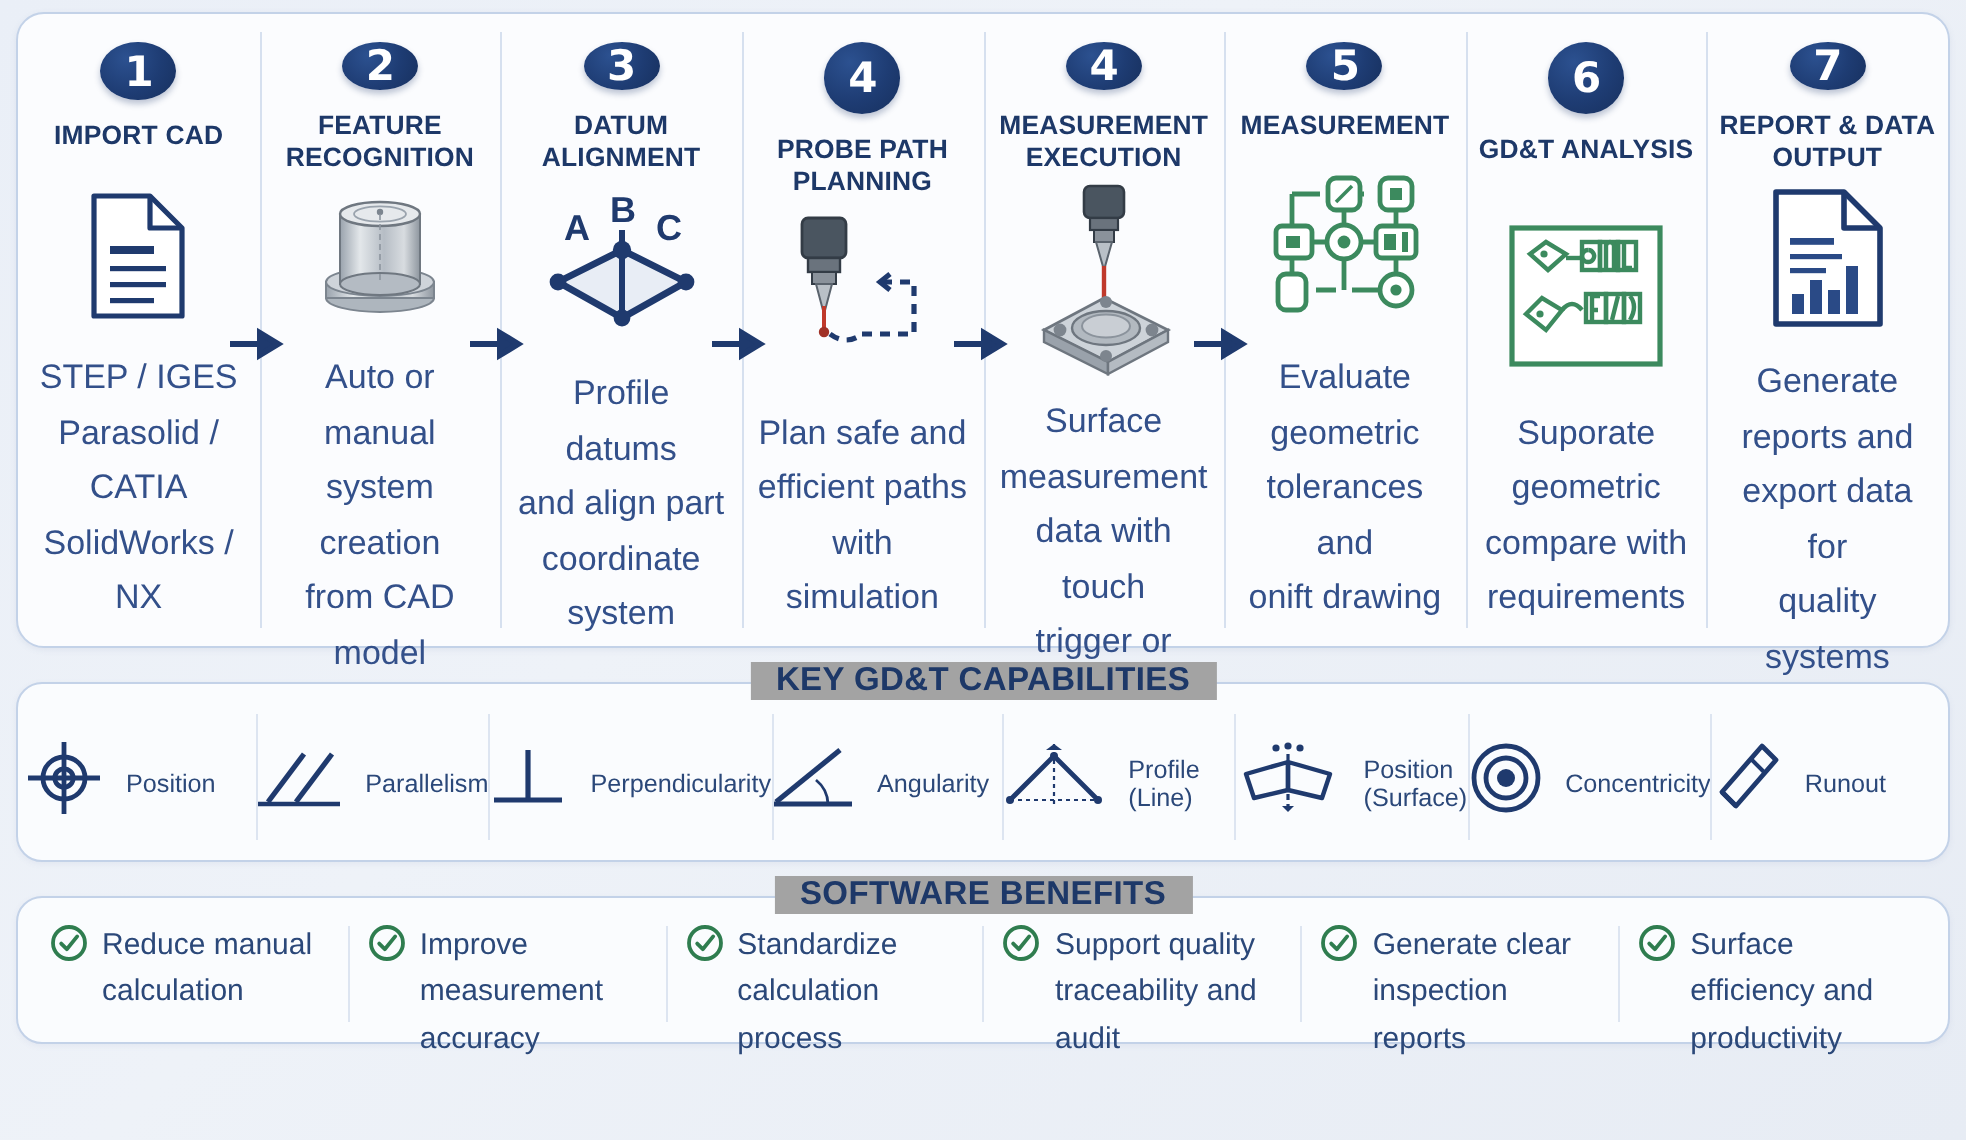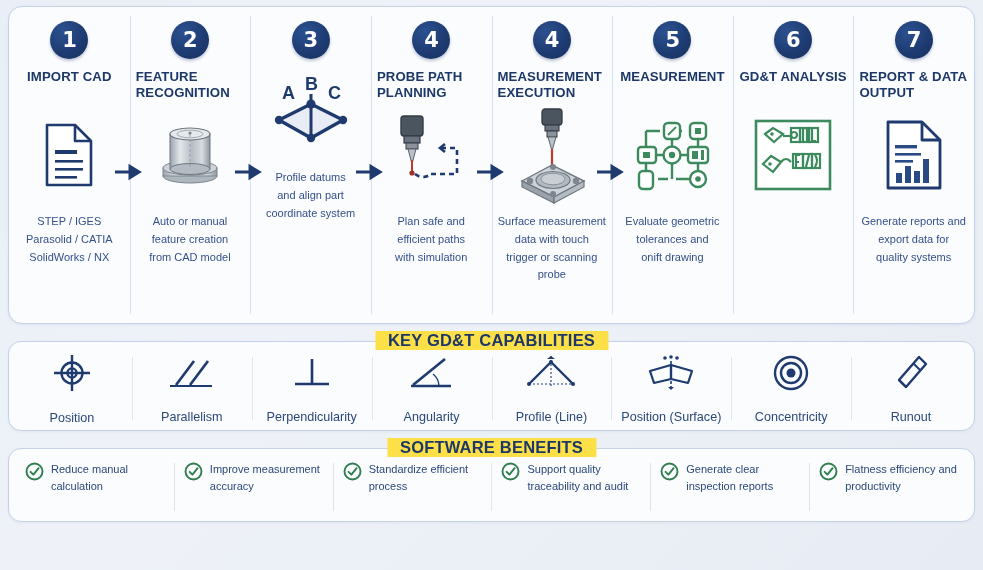--- a/index.html
+++ b/index.html
@@ -43,33 +43,33 @@
     font-size: 21px; font-weight: bold;
     display: flex; align-items: center; justify-content: center;
     font-family: "DejaVu Sans", sans-serif;
     box-shadow: 0 2px 3px rgba(25,50,100,.28);
     letter-spacing: -.5px;
   }
   .step-title {
     margin-top: 10px;
     font-size: 13.2px; font-weight: bold;
     color: #1d3868;
-    line-height: 1.22;
+    text-align: center; line-height: 1.22;
     letter-spacing: .1px;
     text-transform: uppercase;
     height: 34px;
   }
   .step-icon {
     margin-top: 6px;
     height: 92px; width: 100%;
     display: flex; align-items: center; justify-content: center;
   }
   .step-desc {
     margin-top: 12px;
-    font-size: 11px; color: #33508a;
+    font-size: 17px; color: #33508a;
     text-align: center; line-height: 1.62;
     max-width: 124px;
   }
   .arrow {
     position: absolute;
     right: -11px; top: 158px;
     width: 26px; height: 14px;
     z-index: 5;
   }
 
@@ -78,52 +78,52 @@
     position: relative;
     margin-top: 17px;
     background: #fafcfe;
     border: 1.5px solid #c3d2e8;
     border-radius: 13px;
     box-shadow: 0 1px 3px rgba(100,120,160,.08);
   }
   .section-title {
     position: absolute;
     top: -11px; left: 50%; transform: translateX(-50%);
-    background: #fde047;
+    background: #a3a3a3;
     padding: 0 13px;
     font-size: 16.5px; font-weight: bold;
     color: #1d3868;
     letter-spacing: .2px;
     white-space: nowrap;
   }
 
   .cap-row { display: flex; height: 88px; padding: 11px 3px 6px; }
   .cap {
     flex: 1 1 0; position: relative;
-    display: flex; flex-direction: column; align-items: center; justify-content: space-between; gap: 11px;
+    display: flex; flex-direction: row; align-items: center; justify-content: flex-start; gap: 11px;
   }
   .cap + .cap::before {
     content: ""; position: absolute; left: 0; top: 4px; bottom: 4px;
     width: 1px; background: #dde5f1;
   }
   .cap-icon { height: 44px; display: flex; align-items: center; justify-content: center; }
   .cap-label { margin-top: 7px; font-size: 12.6px; color: #2b4879; }
 
   .ben-row { display: flex; height: 72px; padding: 12px 6px 6px; }
   .ben {
     flex: 1 1 0; position: relative;
     display: flex; align-items: flex-start; gap: 7px;
     padding: 0 6px 0 10px;
   }
   .ben + .ben::before {
     content: ""; position: absolute; left: 0; top: 2px; bottom: 4px;
     width: 1px; background: #dde5f1;
   }
   .ben-check { flex: 0 0 auto; margin-top: 1px; }
-  .ben-text { font-size: 11px; color: #2b4879; line-height: 1.55; }
+  .ben-text { font-size: 15px; color: #2b4879; line-height: 1.55; }
 
   svg { display: block; overflow: visible; }
 </style>
 </head>
 <body>
 
 <div class="process-card">
 
   <div class="step">
     <div class="badge">1</div>
@@ -165,29 +165,30 @@
         <ellipse cx="31" cy="48" rx="27" ry="7" fill="#cfd4da" stroke="#7c858f" stroke-width="1"></ellipse>
         <rect x="11" y="14" width="40" height="35" fill="url(#metal)" stroke="#6f7780" stroke-width="1"></rect>
         <ellipse cx="31" cy="49" rx="20" ry="5.5" fill="#b4bbc3" stroke="#6f7780" stroke-width="1"></ellipse>
         <ellipse cx="31" cy="14" rx="20" ry="6" fill="#e6e9ec" stroke="#6f7780" stroke-width="1.2"></ellipse>
         <ellipse cx="31" cy="14" rx="13" ry="3.8" fill="none" stroke="#9aa3ad" stroke-width=".9"></ellipse>
         <circle cx="31" cy="13" r="1.6" fill="#7c858f"></circle>
         <line x1="31" y1="14" x2="31" y2="49" stroke="#8d959e" stroke-width=".8" stroke-dasharray="3 2"></line>
       </svg>
     </div>
     <div class="step-desc" style="white-space:pre-line">Auto or manual
-feature creation
+system creation
 from CAD model</div>
     <svg class="arrow" viewBox="0 0 26 14">
       <path d="M0 7 h17 M15 1.5 L24 7 L15 12.5 Z" stroke="#1f3a6e" stroke-width="3" fill="#1f3a6e"></path>
     </svg>
   </div>
 
   <div class="step">
     <div class="badge">3</div>
+    <div class="step-title">DATUM ALIGNMENT</div>
     <div class="step-icon">
       <svg width="92" height="78" viewBox="0 0 92 78">
         <text x="17" y="27" font-size="18" font-weight="bold" fill="#1f3a6e" font-family="Liberation Sans, sans-serif">A</text>
         <text x="40" y="18" font-size="18" font-weight="bold" fill="#1f3a6e" font-family="Liberation Sans, sans-serif">B</text>
         <text x="63" y="27" font-size="18" font-weight="bold" fill="#1f3a6e" font-family="Liberation Sans, sans-serif">C</text>
         <path d="M46 32 L78 48 L46 66 L14 48 Z" fill="#e8edf5" stroke="#1f3a6e" stroke-width="3.4" stroke-linejoin="round"></path>
         <line x1="46" y1="22" x2="46" y2="66" stroke="#1f3a6e" stroke-width="3"></line>
         <circle cx="46" cy="32" r="4.6" fill="#1f3a6e"></circle>
         <circle cx="14" cy="48" r="4.2" fill="#1f3a6e"></circle>
         <circle cx="78" cy="48" r="4.2" fill="#1f3a6e"></circle>
@@ -313,20 +314,23 @@
           <path d="M28 46 q5 -6 10 0"></path>
           <rect x="40" y="38" width="10" height="14"></rect>
           <rect x="50" y="38" width="9" height="14"></rect>
           <rect x="59" y="38" width="8" height="14"></rect>
           <path d="M43 51 v-12 h4 M43 46 h3"></path>
           <path d="M53 51 l3 -12"></path>
           <path d="M62 51 q4 -7 0 -12"></path>
         </g>
       </svg>
     </div>
+    <div class="step-desc" style="white-space:pre-line">Suporate geometric
+compare with
+requirements</div>
   </div>
 
   <div class="step">
     <div class="badge">7</div>
     <div class="step-title">REPORT &amp; DATA OUTPUT</div>
     <div class="step-icon">
       <svg width="60" height="72" viewBox="0 0 60 72">
         <path d="M4 3 h34 l18 18 v48 H4 Z" fill="#fff" stroke="#1f3a6e" stroke-width="2.8" stroke-linejoin="round"></path>
         <path d="M38 3 v18 h18" fill="none" stroke="#1f3a6e" stroke-width="2.8" stroke-linejoin="round"></path>
         <rect x="11" y="26" width="22" height="3.4" fill="#2a4a86"></rect>
@@ -461,37 +465,37 @@
         <circle cx="9.5" cy="9.5" r="8" fill="none" stroke="#2f7d4f" stroke-width="1.9"></circle>
         <path d="M5.6 9.8 L8.4 12.6 L13.6 6.2" fill="none" stroke="#2f7d4f" stroke-width="1.9" stroke-linecap="round" stroke-linejoin="round"></path>
       </svg>
       <div class="ben-text">Improve measurement accuracy</div>
     </div>
     <div class="ben">
       <svg class="ben-check" width="19" height="19" viewBox="0 0 19 19">
         <circle cx="9.5" cy="9.5" r="8" fill="none" stroke="#2f7d4f" stroke-width="1.9"></circle>
         <path d="M5.6 9.8 L8.4 12.6 L13.6 6.2" fill="none" stroke="#2f7d4f" stroke-width="1.9" stroke-linecap="round" stroke-linejoin="round"></path>
       </svg>
-      <div class="ben-text">Standardize efficient process</div>
+      <div class="ben-text">Standardize calculation process</div>
     </div>
     <div class="ben">
       <svg class="ben-check" width="19" height="19" viewBox="0 0 19 19">
         <circle cx="9.5" cy="9.5" r="8" fill="none" stroke="#2f7d4f" stroke-width="1.9"></circle>
         <path d="M5.6 9.8 L8.4 12.6 L13.6 6.2" fill="none" stroke="#2f7d4f" stroke-width="1.9" stroke-linecap="round" stroke-linejoin="round"></path>
       </svg>
       <div class="ben-text">Support quality traceability and audit</div>
     </div>
     <div class="ben">
       <svg class="ben-check" width="19" height="19" viewBox="0 0 19 19">
         <circle cx="9.5" cy="9.5" r="8" fill="none" stroke="#2f7d4f" stroke-width="1.9"></circle>
         <path d="M5.6 9.8 L8.4 12.6 L13.6 6.2" fill="none" stroke="#2f7d4f" stroke-width="1.9" stroke-linecap="round" stroke-linejoin="round"></path>
       </svg>
       <div class="ben-text">Generate clear inspection reports</div>
     </div>
     <div class="ben">
       <svg class="ben-check" width="19" height="19" viewBox="0 0 19 19">
         <circle cx="9.5" cy="9.5" r="8" fill="none" stroke="#2f7d4f" stroke-width="1.9"></circle>
         <path d="M5.6 9.8 L8.4 12.6 L13.6 6.2" fill="none" stroke="#2f7d4f" stroke-width="1.9" stroke-linecap="round" stroke-linejoin="round"></path>
       </svg>
-      <div class="ben-text">Flatness efficiency and productivity</div>
+      <div class="ben-text">Surface efficiency and productivity</div>
     </div>
   </div>
 </div>
 
 </body></html>

